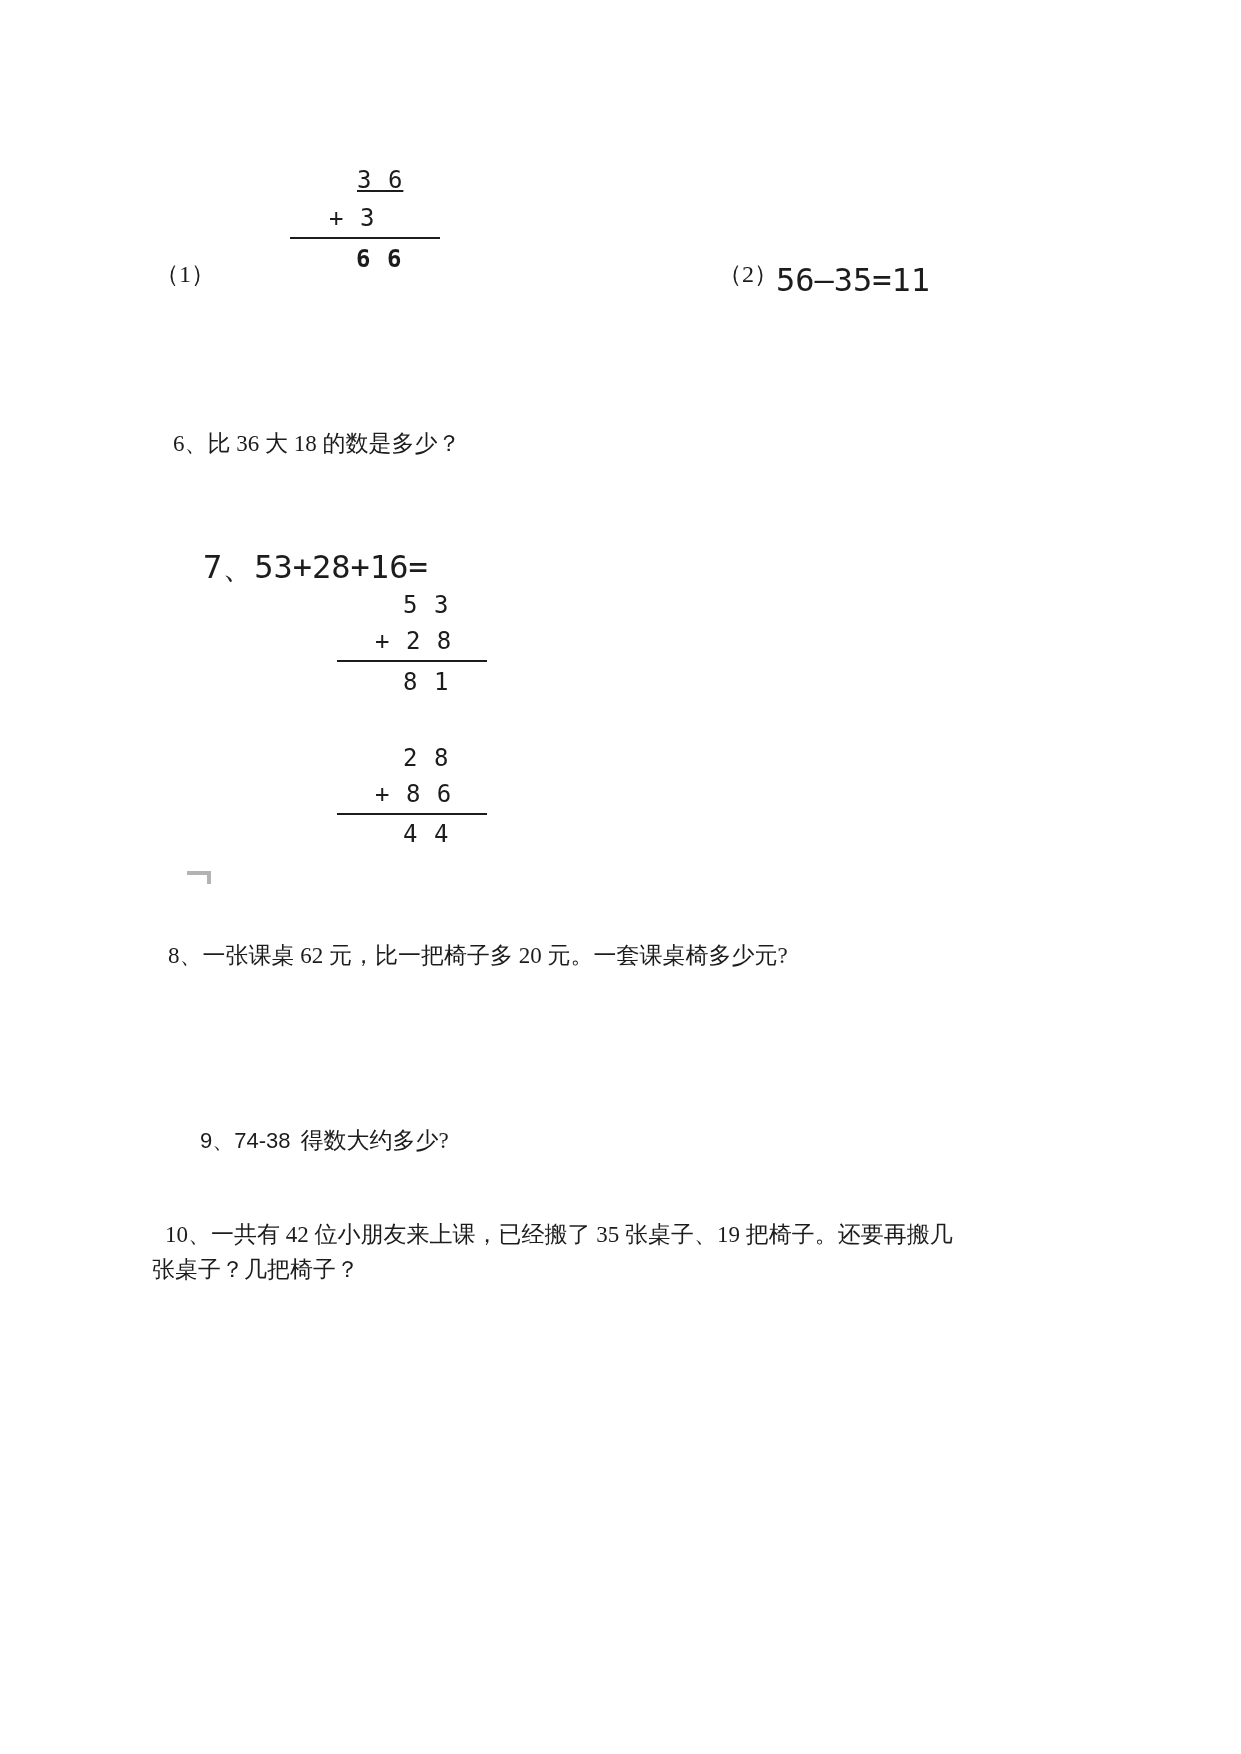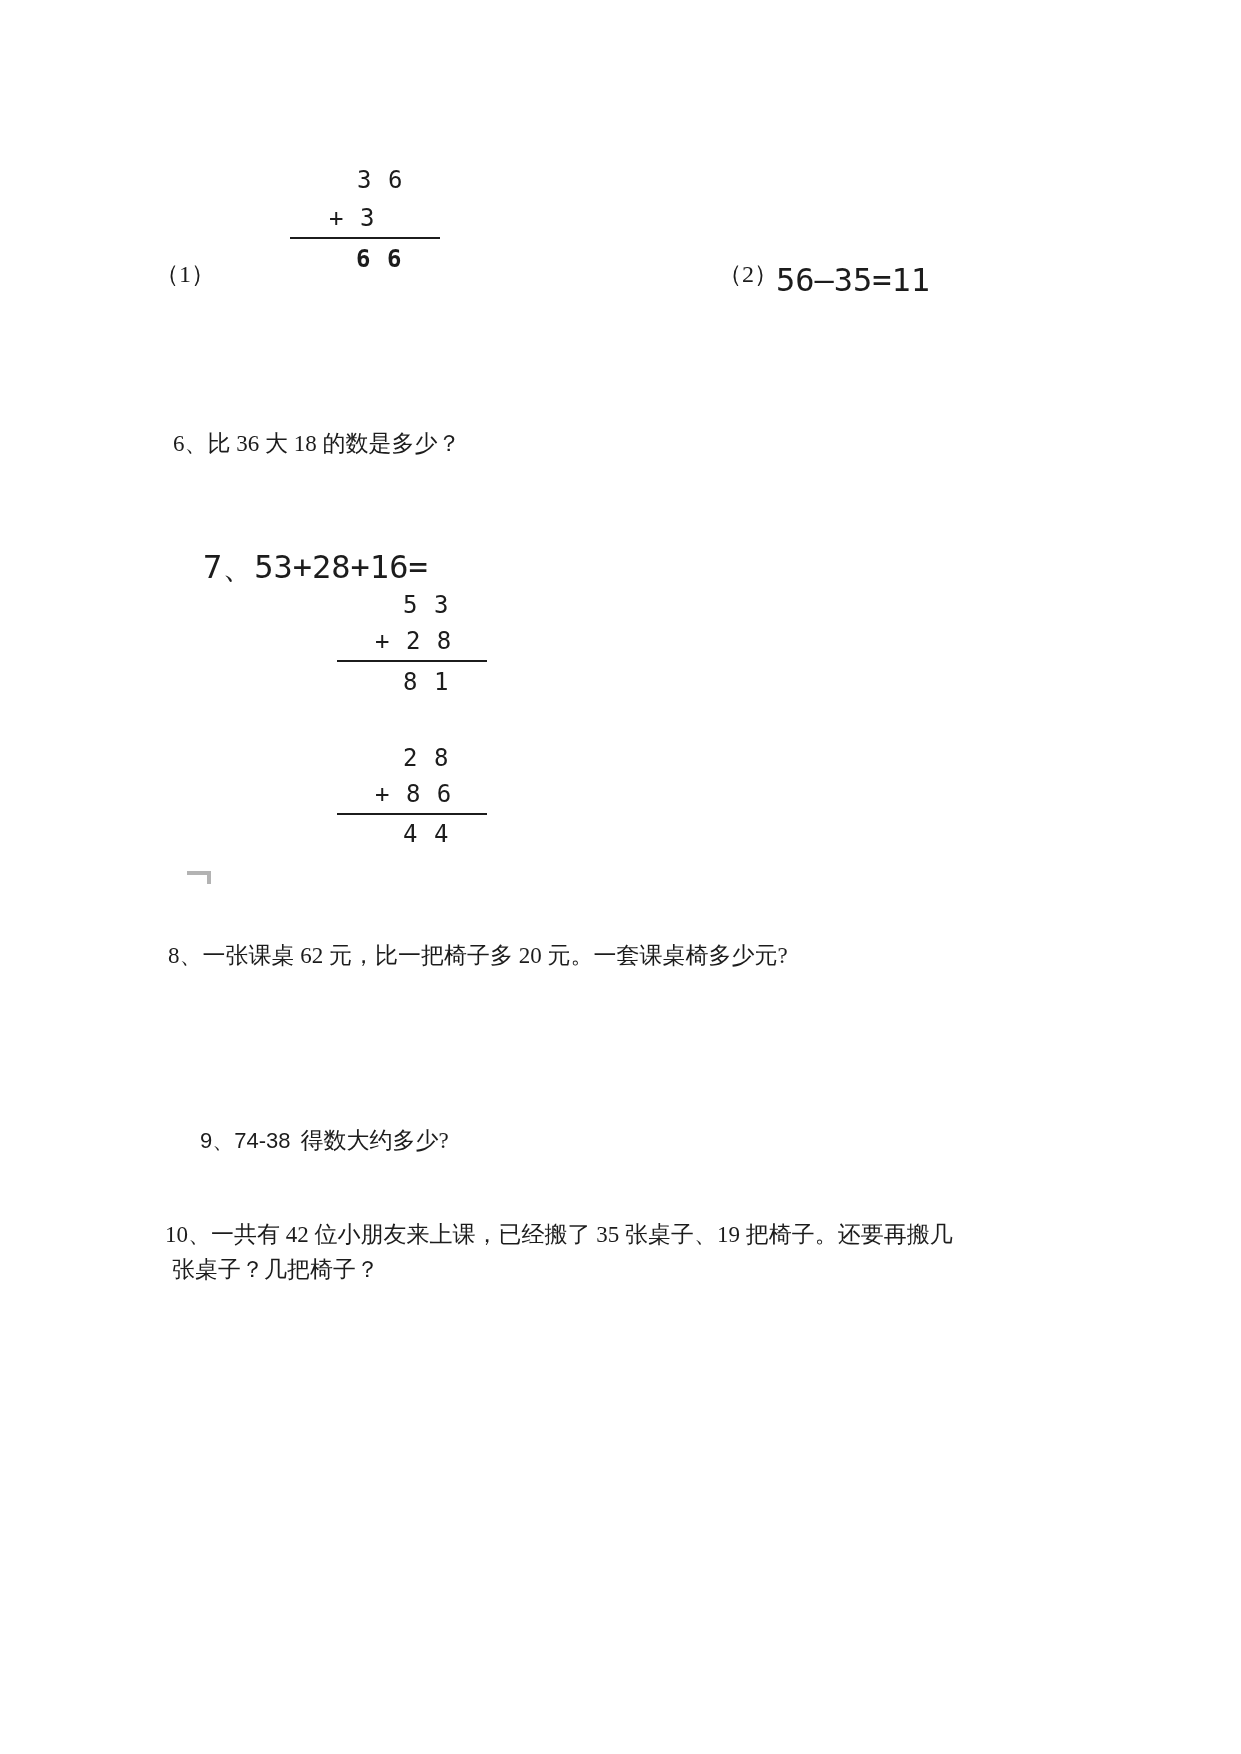--- a/index.html
+++ b/index.html
@@ -52,21 +52,21 @@
     height: 9px;
     border-top: 4px solid #b3b3b3;
     border-right: 4px solid #b3b3b3;
   }
 </style>
 </head>
 <body>
 
 <div class="page">
 
-  <div class="abs mono work-row" style="left:357px; top:168px;">3 6</div>
+  <div class="abs mono work-row" style="left:357px; top:168px;text-decoration:underline;">3 6</div>
   <div class="abs mono work-row" style="left:329px; top:206px;">+ 3</div>
   <div class="abs sum-line" style="left:290px; top:237px; width:150px;"></div>
   <div class="abs mono work-row" style="left:356px; top:247px;font-weight:bold;">6 6</div>
 
   <div class="abs label-row" style="left:155px; top:262px;">（1）</div>
   <div class="abs label-row" style="left:718px; top:262px;">（2）</div>
   <div class="abs mono eq-mono" style="left:776px; top:264px;">56—35=11</div>
 
   <div class="abs qtext" style="left:173px; top:426px;">6、比 36 大 18 的数是多少？</div>
 
@@ -84,15 +84,15 @@
 
   <div class="abs corner-mark" style="left:187px; top:871px;"></div>
 
   <div class="abs qtext" style="left:168px; top:938px;">8、一张课桌 62 元，比一把椅子多 20 元。一套课桌椅多少元?</div>
 
   <div class="abs qtext" style="left:177px; top:1088px;">
     <span class="q9-prefix">9、74-38</span><span>得数大约多少?</span>
   </div>
 
   <div class="abs qtext" style="left:165px; top:1217px;">10、一共有 42 位小朋友来上课，已经搬了 35 张桌子、19 把椅子。还要再搬几</div>
-  <div class="abs qtext" style="left:172px; top:1252px;">张桌子？几把椅子？</div>
+  <div class="abs qtext" style="left:152px; top:1252px;">张桌子？几把椅子？</div>
 
 </div>
 
 </body></html>

